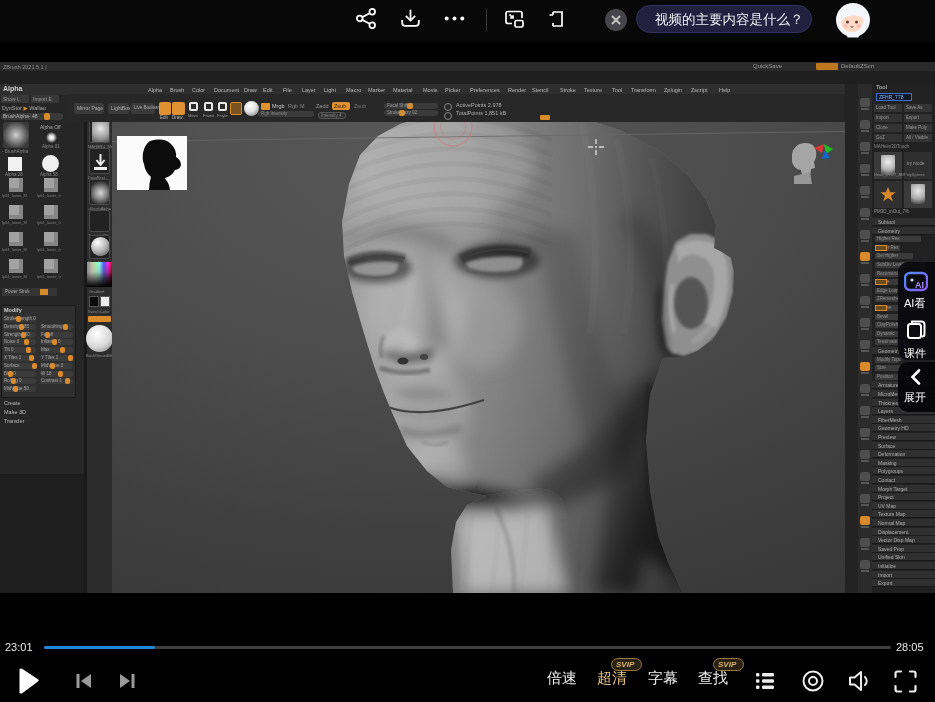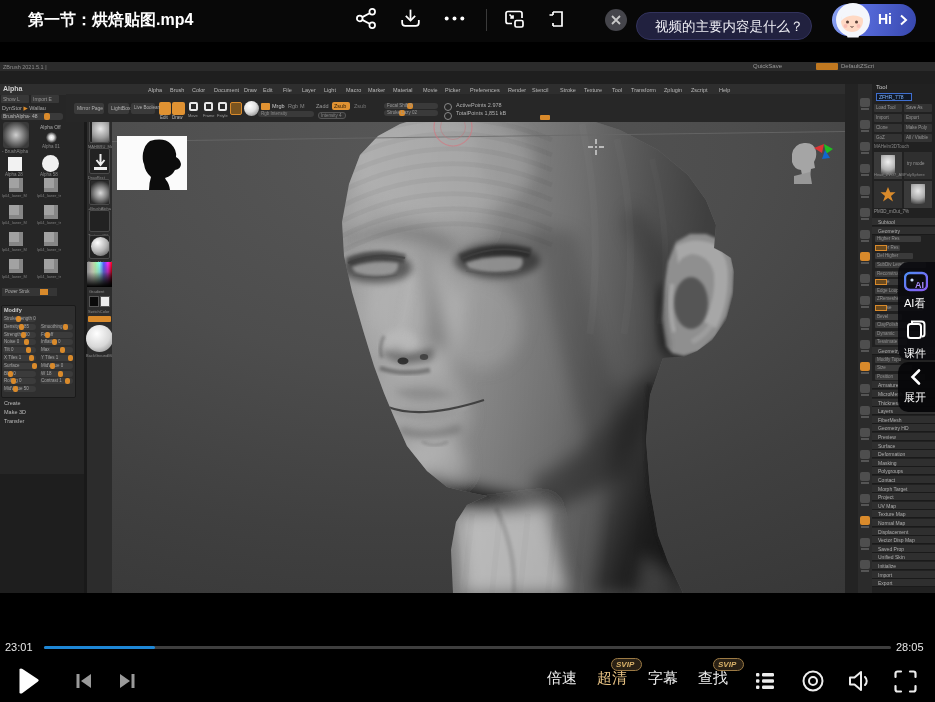--- a/index.html
+++ b/index.html
@@ -3,21 +3,20 @@
 <style>
 *{margin:0;padding:0;box-sizing:border-box}
 html,body{width:935px;height:702px;background:#000;overflow:hidden}
 body{font-family:"Liberation Sans",sans-serif;position:relative}
 .ab{position:absolute}
 .tx{position:absolute;white-space:nowrap}
 </style></head>
 <body>
 
 <div class="ab" style="left:0;top:0;width:935px;height:42px;background:#080808">
- <div class="tx" style="left:28px;top:10px;font-size:16px;font-weight:700;color:#fff">第一节：烘焙贴图.mp4</div>
  <svg class="ab" style="left:354px;top:6px" width="25" height="25" viewBox="0 0 24 24" fill="none" stroke="#fff" stroke-width="1.7">
    <circle cx="5.5" cy="12" r="2.7"></circle>
       <circle cx="17.5" cy="5.5" r="2.7"></circle>
       <circle cx="17.5" cy="18.5" r="2.7"></circle>
    <line x1="8" y1="10.7" x2="15" y2="6.9"></line>
       <line x1="8" y1="13.3" x2="15" y2="17.1"></line>
  </svg>
  <svg class="ab" style="left:398px;top:6px" width="25" height="25" viewBox="0 0 24 24" fill="none" stroke="#fff" stroke-width="1.7">
    <path d="M12 3.5 V13"></path>
       <path d="M7.5 9.5 L12 14 L16.5 9.5"></path>
@@ -35,28 +34,22 @@
    <path d="M7.5 7.5 L11 11 M11 8.2 V11 H8.2"></path>
  </svg>
  <svg class="ab" style="left:546px;top:7px" width="24" height="24" viewBox="0 0 24 24" fill="none" stroke="#fff" stroke-width="1.7">
    <path d="M7 5 h9 v14 h-9"></path>
       <path d="M7 5 v3 M7 16 v3 M3.5 8 H7"></path>
  </svg>
  <div class="ab" style="left:605px;top:9px;width:22px;height:22px;border-radius:50%;background:#45454b"></div>
  <svg class="ab" style="left:609px;top:13px" width="14" height="14" viewBox="0 0 14 14" stroke="#c9c9c9" stroke-width="1.8">
    <path d="M3 3 L11 11 M11 3 L3 11"></path>
  </svg>
- <div class="ab" style="left:636px;top:12px;width:176px;height:28px;border-radius:14px;background:#21213f;border:1px solid #32325c">
+ <div class="ab" style="left:636px;top:5px;width:176px;height:28px;border-radius:14px;background:#21213f;border:1px solid #32325c">
    <div class="tx" style="left:18px;top:5px;font-size:13.5px;color:#efeff5">视频的主要内容是什么？</div>
- </div>
- <div class="ab" style="left:832px;top:4px;width:84px;height:32px;border-radius:16px;background:linear-gradient(100deg,#8fa7f2 0%,#5a6fe0 30%,#3747ad 100%)">
-   <div class="tx" style="left:46px;top:7px;font-size:14px;font-weight:700;color:#fff">Hi</div>
-   <svg class="ab" style="left:64px;top:9px" width="14" height="14" viewBox="0 0 14 14" fill="none" stroke="#fff" stroke-width="2">
-        <path d="M5 2.5 L10 7 L5 11.5"></path>
-      </svg>
  </div>
  <svg class="ab" style="left:833px;top:1px" width="40" height="40" viewBox="0 0 40 40">
    <circle cx="20" cy="19" r="17" fill="#f4f6fb"></circle>
    <circle cx="19" cy="20" r="11" fill="#ffd9c4"></circle>
    <path d="M8 20 a12 12 0 0 1 24-1 a17 17 0 0 0-24 1z" fill="#f4f6fb"></path>
    <circle cx="14.5" cy="21" r="1.5" fill="#5a4038"></circle>
       <circle cx="23.5" cy="21" r="1.5" fill="#5a4038"></circle>
    <circle cx="12.5" cy="25" r="2" fill="#f9b8b0" opacity=".8"></circle>
       <circle cx="25.5" cy="25" r="2" fill="#f9b8b0" opacity=".8"></circle>
    <path d="M17.5 25.5 q1.5 1.5 3 0" stroke="#5a4038" stroke-width="1" fill="none"></path>

